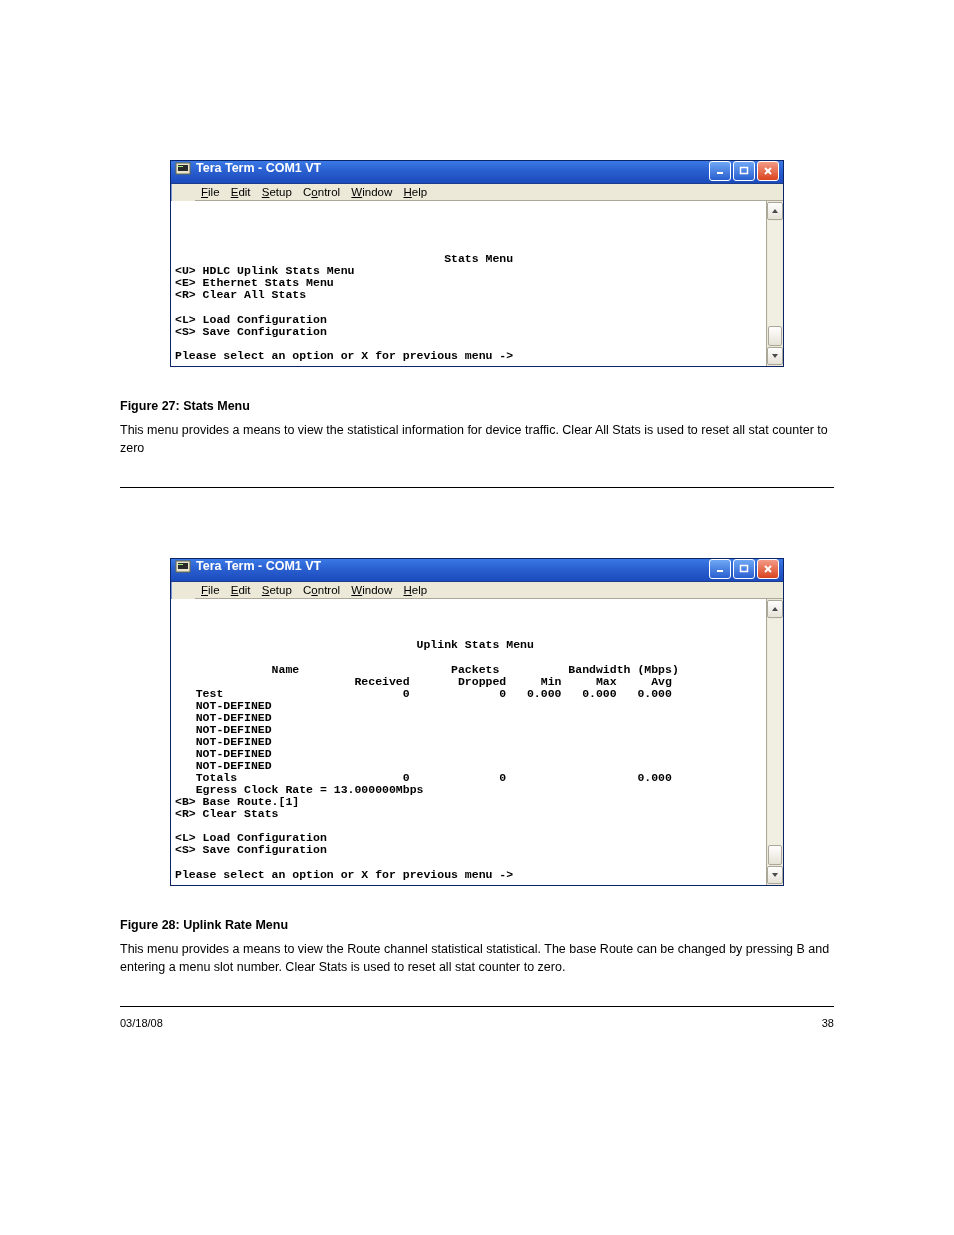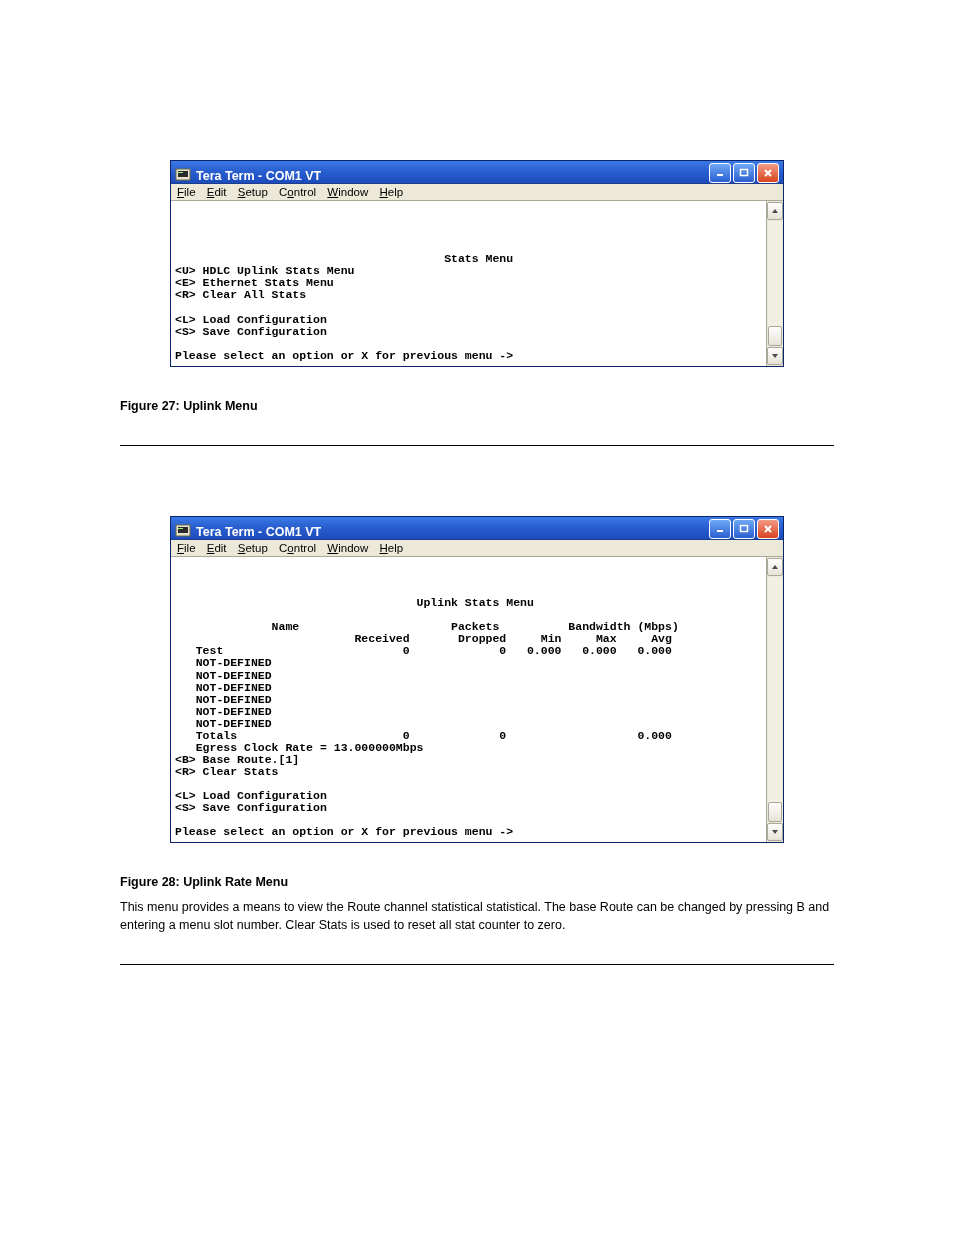--- a/index.html
+++ b/index.html
@@ -44,21 +44,21 @@
     margin: 0 auto 30px auto;
     border: 1px solid #0a246a;
     background: #ece9d8;
     box-shadow: 0 0 0 1px #7a96df inset;
     font-size: 0;
   }
   .tt-titlebar {
     height: 22px;
     background: linear-gradient(to bottom, #3a79e6 0%, #2a5fd0 45%, #1b4bbd 100%);
     display: flex;
-    align-items: flex-end;
+    align-items: flex-start;
     padding: 0 4px;
     border-bottom: 1px solid #1b3d8a;
   }
   .tt-icon {
     width: 16px;
     height: 16px;
     margin-right: 5px;
     display: inline-flex;
     align-items: center;
     justify-content: center;
@@ -94,20 +94,21 @@
     background: linear-gradient(to bottom, #f39b87, #d9431e);
     color: #fff;
   }
   .tt-menubar {
     background: #ece9d8;
     padding: 2px 6px;
     font-size: 11.5px;
     font-family: "Tahoma", Arial, sans-serif;
     color: #000;
     border-bottom: 1px solid #aca899;
+    margin-left: 24px;
   }
   .tt-menuitem {
     display: inline-block;
     margin-right: 8px;
     cursor: default;
   }
   .tt-menuitem .ul {
     text-decoration: underline;
   }
   .tt-body {
@@ -234,21 +235,22 @@
         <div class="tt-sb-btn">
           <svg width="8" height="8">
               <polygon points="1,2 7,2 4,6" fill="#4b4b4b"></polygon>
             </svg>
         </div>
       </div>
     </div>
   </div>
 
   <div class="caption-block">
-    <div class="caption-title">Figure 27: Uplink Menu</div>
+    <div class="caption-title">Figure 27: Stats Menu</div>
+    <div class="caption-text">This menu provides a means to view the statistical information for device traffic. Clear All Stats is used to reset all stat counter to zero</div>
   </div>
 
   <hr class="hr-line">
   <div style="height:60px"></div>
 
   <div class="tt-window">
     <div class="tt-titlebar">
       <span class="tt-icon">
         <svg width="16" height="16" viewBox="0 0 16 16">
           <rect x="1" y="2" width="14" height="11" fill="#e8e4d0" stroke="#6a6a40" stroke-width="1"></rect>
@@ -325,14 +327,18 @@
       </div>
     </div>
   </div>
 
   <div class="caption-block">
     <div class="caption-title">Figure 28: Uplink Rate Menu</div>
     <div class="caption-text">This menu provides a means to view the Route channel statistical statistical. The base Route can be changed by pressing B and entering a menu slot number. Clear Stats is used to reset all stat counter to zero.</div>
   </div>
 
   <hr class="hr-line">
+  <div class="footer">
+    <span>03/18/08</span>
+    <span>38</span>
+  </div>
 
 </div>
 
 </body></html>

